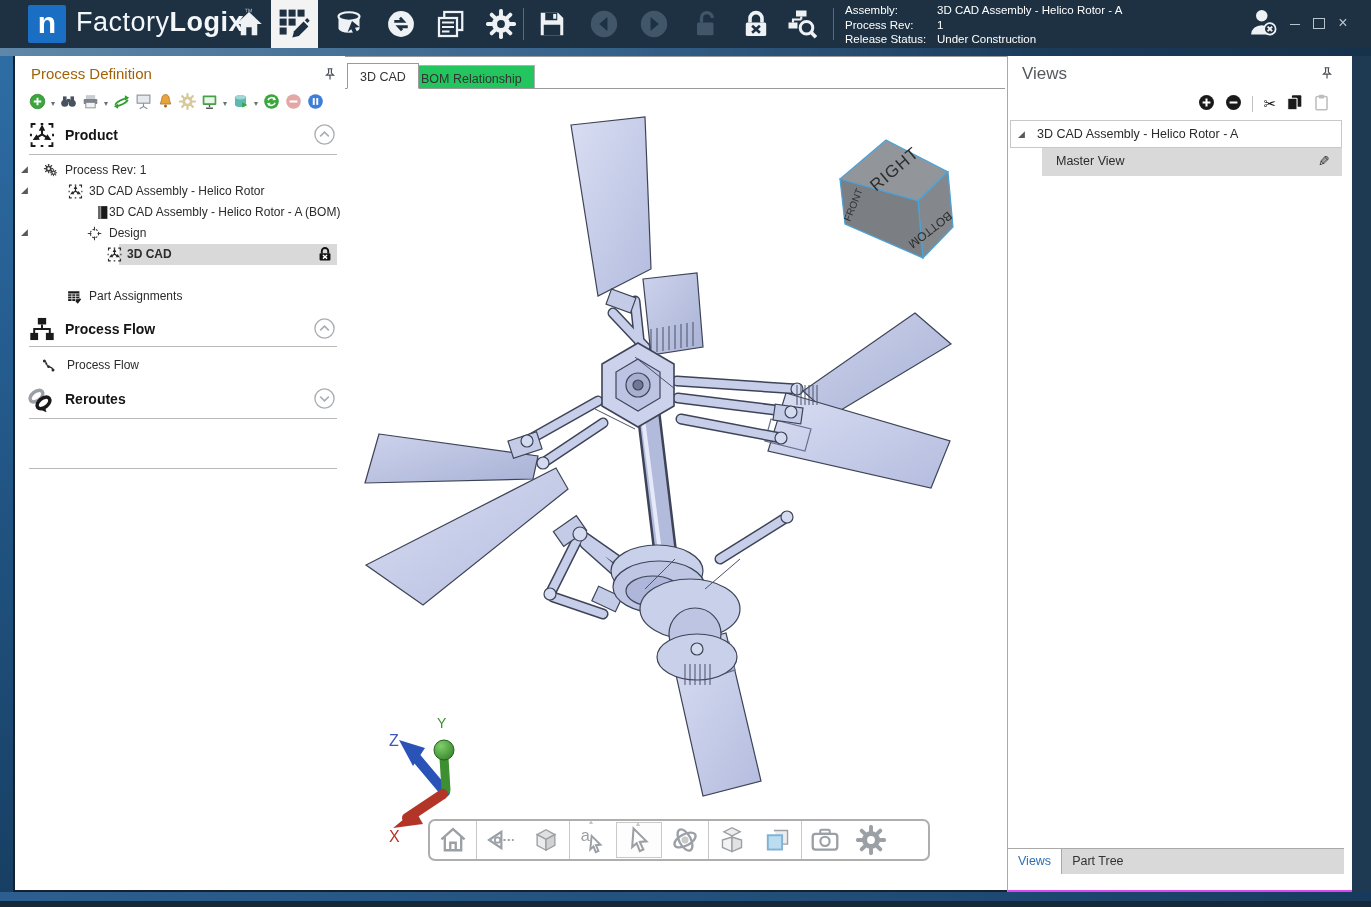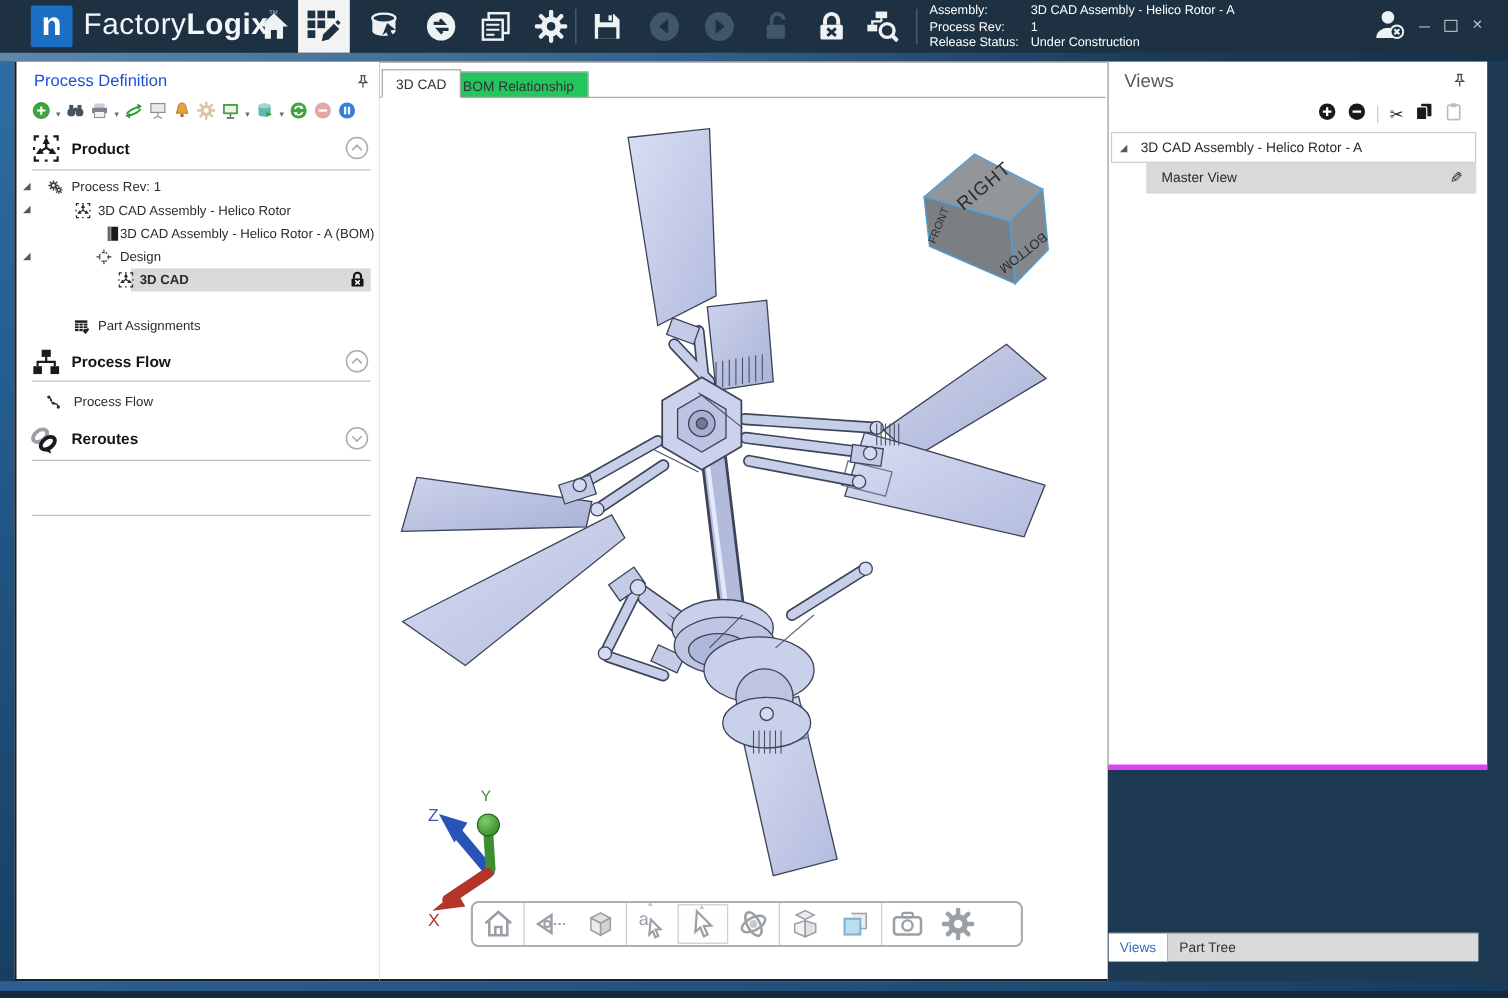--- a/index.html
+++ b/index.html
@@ -29,21 +29,21 @@
       background:linear-gradient(90deg,#5e87a8,#34618a 45%,#1c3c5c 75%,#16314a);}
   #edge-left{left:0;top:56px;width:13px;height:836px;
       background:linear-gradient(180deg,#2e6da4,#245a8c 40%,#173f63);}
   #edge-right{left:1352px;top:56px;width:19px;height:836px;background:#1d3a52;}
   #strip-b1{left:0;top:892px;width:1371px;height:9px;
       background:linear-gradient(90deg,#2c5f8f,#1f4a74 70%,#173a5c);}
   #strip-b2{left:0;top:901px;width:1371px;height:6px;background:#16293b;}
   
   #leftpanel{left:13px;top:56px;width:332px;height:836px;background:#fff;
       border-left:2px solid #14222f;border-bottom:2px solid #14222f;box-sizing:border-box;}
-  #lp-title{left:16px;top:9px;font-size:15px;color:#1d4ed8;}
+  #lp-title{left:16px;top:9px;font-size:15px;color:#a16207;}
   .pin{color:#4a4f57;}
   .pin svg{width:14px;height:14px;}
   #lp-toolbar{left:14px;top:36px;height:22px;display:flex;align-items:center;gap:5px;}
   #lp-toolbar .ic svg{width:17px;height:17px;}
   .caret{font-size:8px;color:#6a6f76;}
   .section{height:30px;}
   .sec-label{font-size:14px;font-weight:bold;color:#141414;}
   .cchev{color:#a8adb3;}
   .cchev svg{width:23px;height:23px;}
   .cchev.down svg{transform:rotate(180deg);}
@@ -65,22 +65,22 @@
   #viewport{left:0;top:32px;width:660px;height:801px;background:#fff;overflow:hidden;}
   
   #vtoolbar{left:83px;top:730px;width:502px;height:42px;background:#fff;
       border:2px solid #aeaeae;border-radius:7px;display:flex;align-items:center;box-sizing:border-box;}
   .vbtn{position:relative;width:46px;height:38px;display:flex;align-items:center;justify-content:center;color:#9aa0a6;}
   .vbtn svg{width:30px;height:30px;}
   .vbtn.selected{border:1px solid #c9c9c9;background:#fdfdfd;height:36px;box-sizing:border-box;}
   .vdiv{width:1px;height:38px;background:#c9c9c9;}
   .dropup{position:absolute;top:-4px;left:19px;font-size:8px;color:#c4c4c4;}
   
-  #rightpanel{left:1007px;top:56px;width:345px;height:644px;background:#fff;
-      border-left:1px solid #a9a9a9;border-bottom:5px solid #d946ef;box-sizing:border-box;}
+  #rightpanel{left:1007px;top:56px;width:345px;height:836px;background:#fff;
+      border-left:1px solid #a9a9a9;border-bottom:2px solid #d946ef;box-sizing:border-box;}
   #rp-title{left:14px;top:8px;font-size:17px;color:#55585e;}
   #rp-toolbar{left:0;top:36px;width:332px;height:24px;display:flex;justify-content:flex-end;
       align-items:center;gap:10px;padding-right:10px;box-sizing:border-box;}
   #rp-toolbar .ic svg{width:17px;height:17px;}
   #rp-toolbar .glyph{font-size:15px;color:#1a1a1a;}
   .rpsep{width:1px;height:16px;background:#c2c2c2;}
   #rp-tree-box{left:2px;top:64px;width:332px;height:28px;border:1px solid #c8c8c8;box-sizing:border-box;background:#fff;}
   #rp-row2{left:2px;top:92px;width:332px;height:28px;}
   #rp-row2 .bg{left:32px;top:0;width:300px;height:28px;background:#d9d9d9;}
   .rp-label{font-size:12.5px;color:#2b2b2b;}

